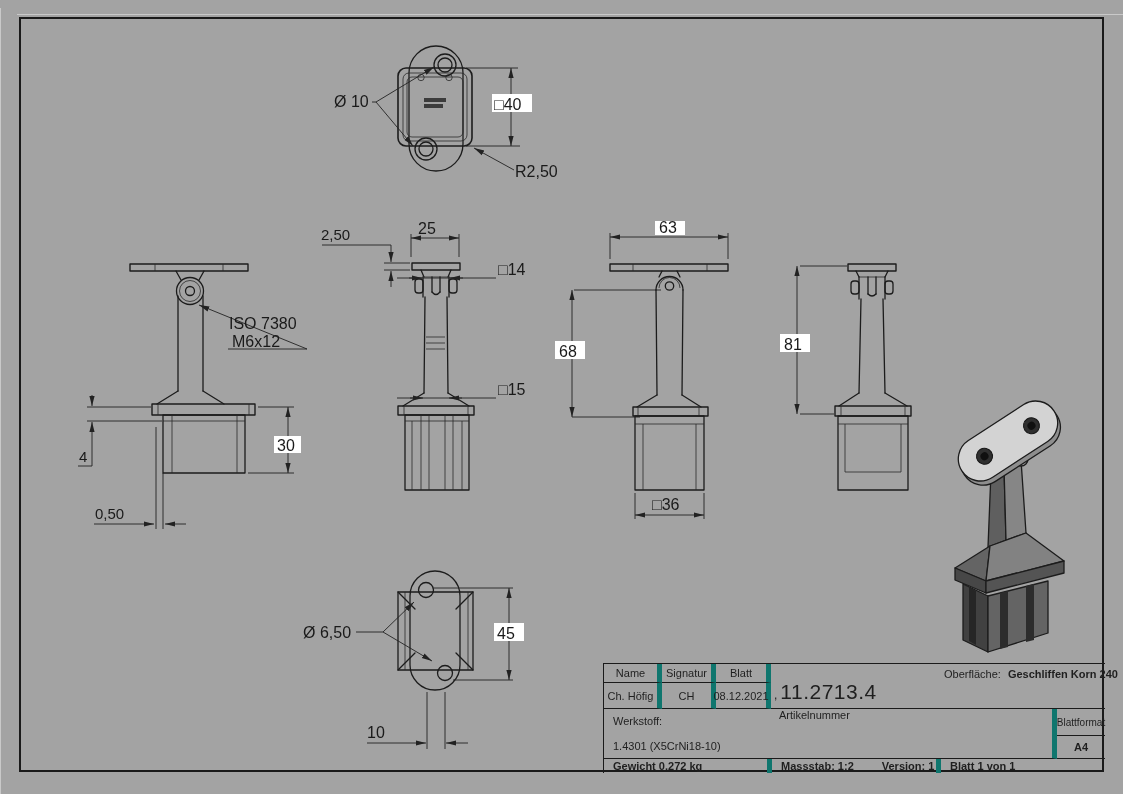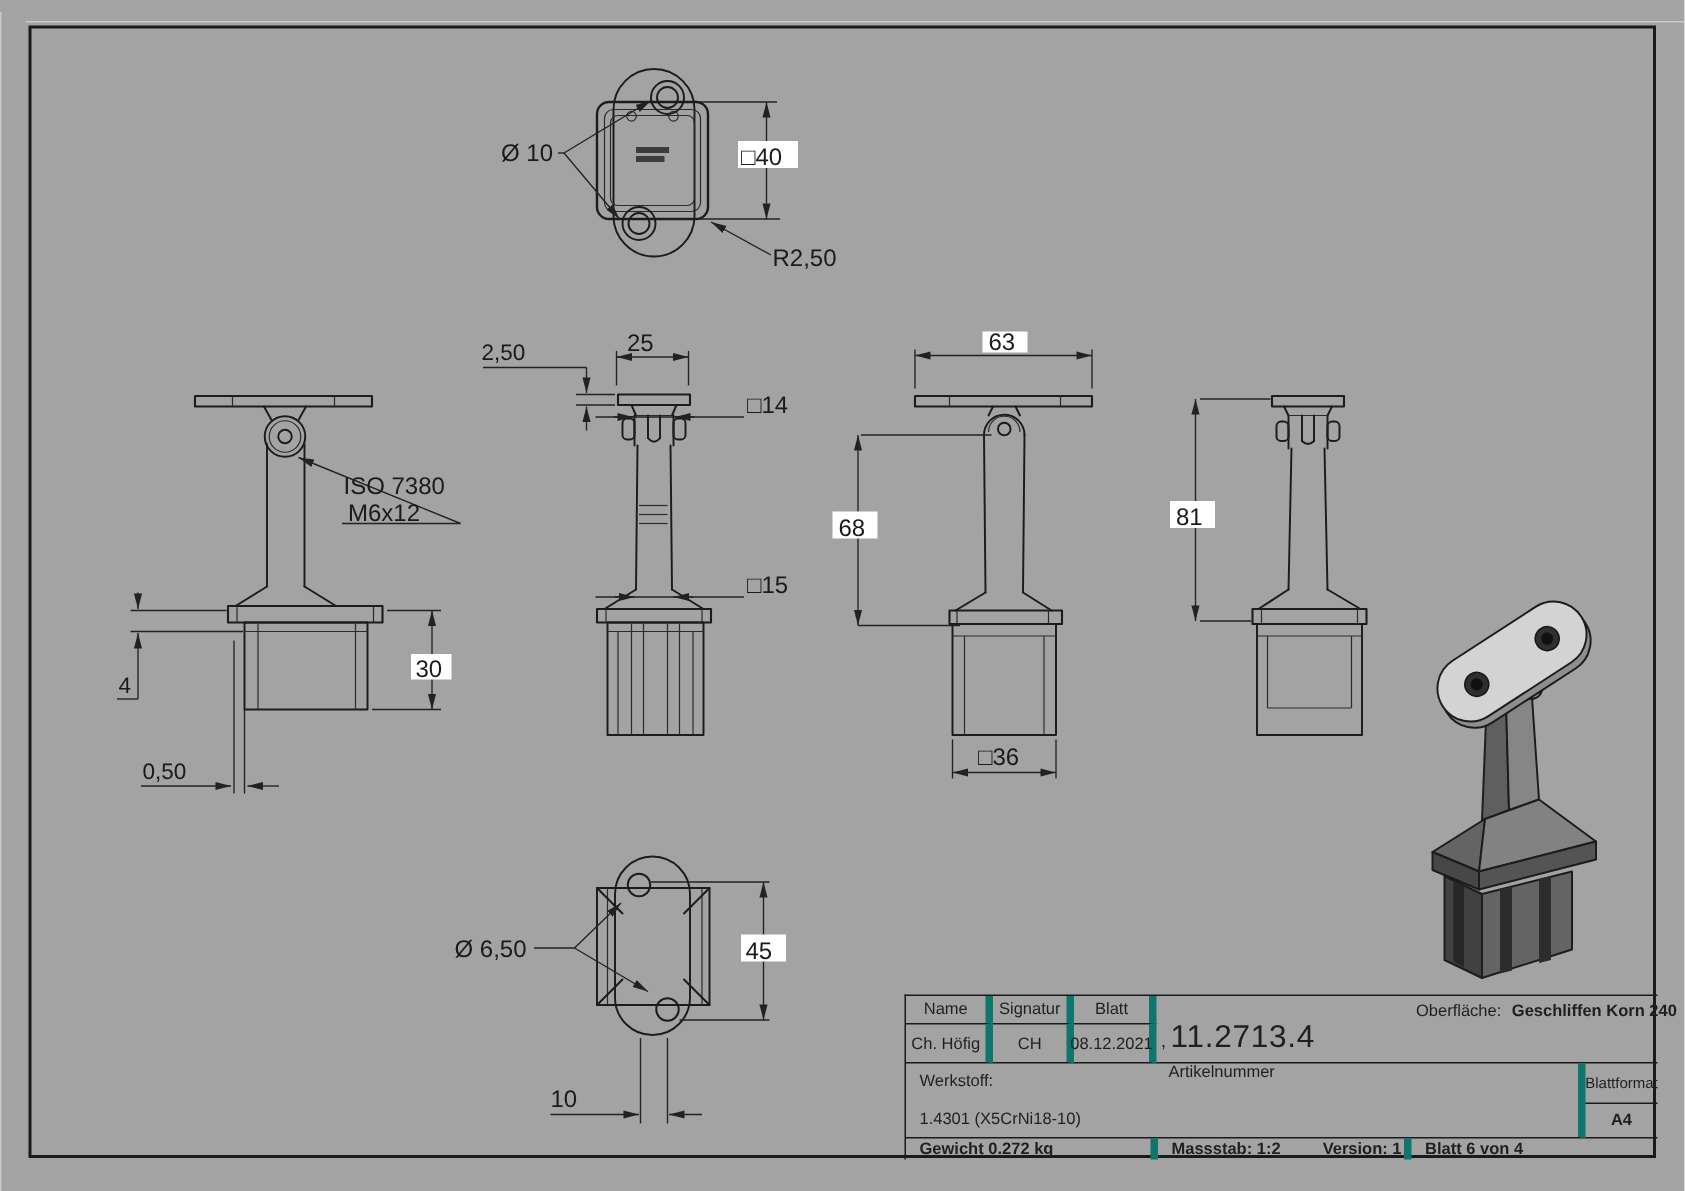--- a/index.html
+++ b/index.html
@@ -331,15 +331,15 @@
       <span class="wk-val">1.4301 (X5CrNi18-10)</span>
     </div>
     <div class="cell bb" style="left:453px;top:45px;width:48px;height:27px;font-size:10px">Blattformat</div>
     <div class="cell bb a4" style="left:453px;top:72px;width:48px;height:23px">A4</div>
 
     <div class="cell br lft small10" style="left:0;top:95px;width:168px;height:14px">Gewicht 0.272 kg</div>
     <div class="cell br lft small10 ms-ver" style="left:168px;top:95px;width:169px;height:14px">
       <span>Massstab: 1:2</span>
       <span>Version: 1</span>
     </div>
-    <div class="cell lft small10" style="left:337px;top:95px;width:164px;height:14px">Blatt 6 von 4</div>
+    <div class="cell lft small10" style="left:337px;top:95px;width:164px;height:14px">Blatt 1 von 1</div>
   </div>
 </div>
 
 </body></html>

